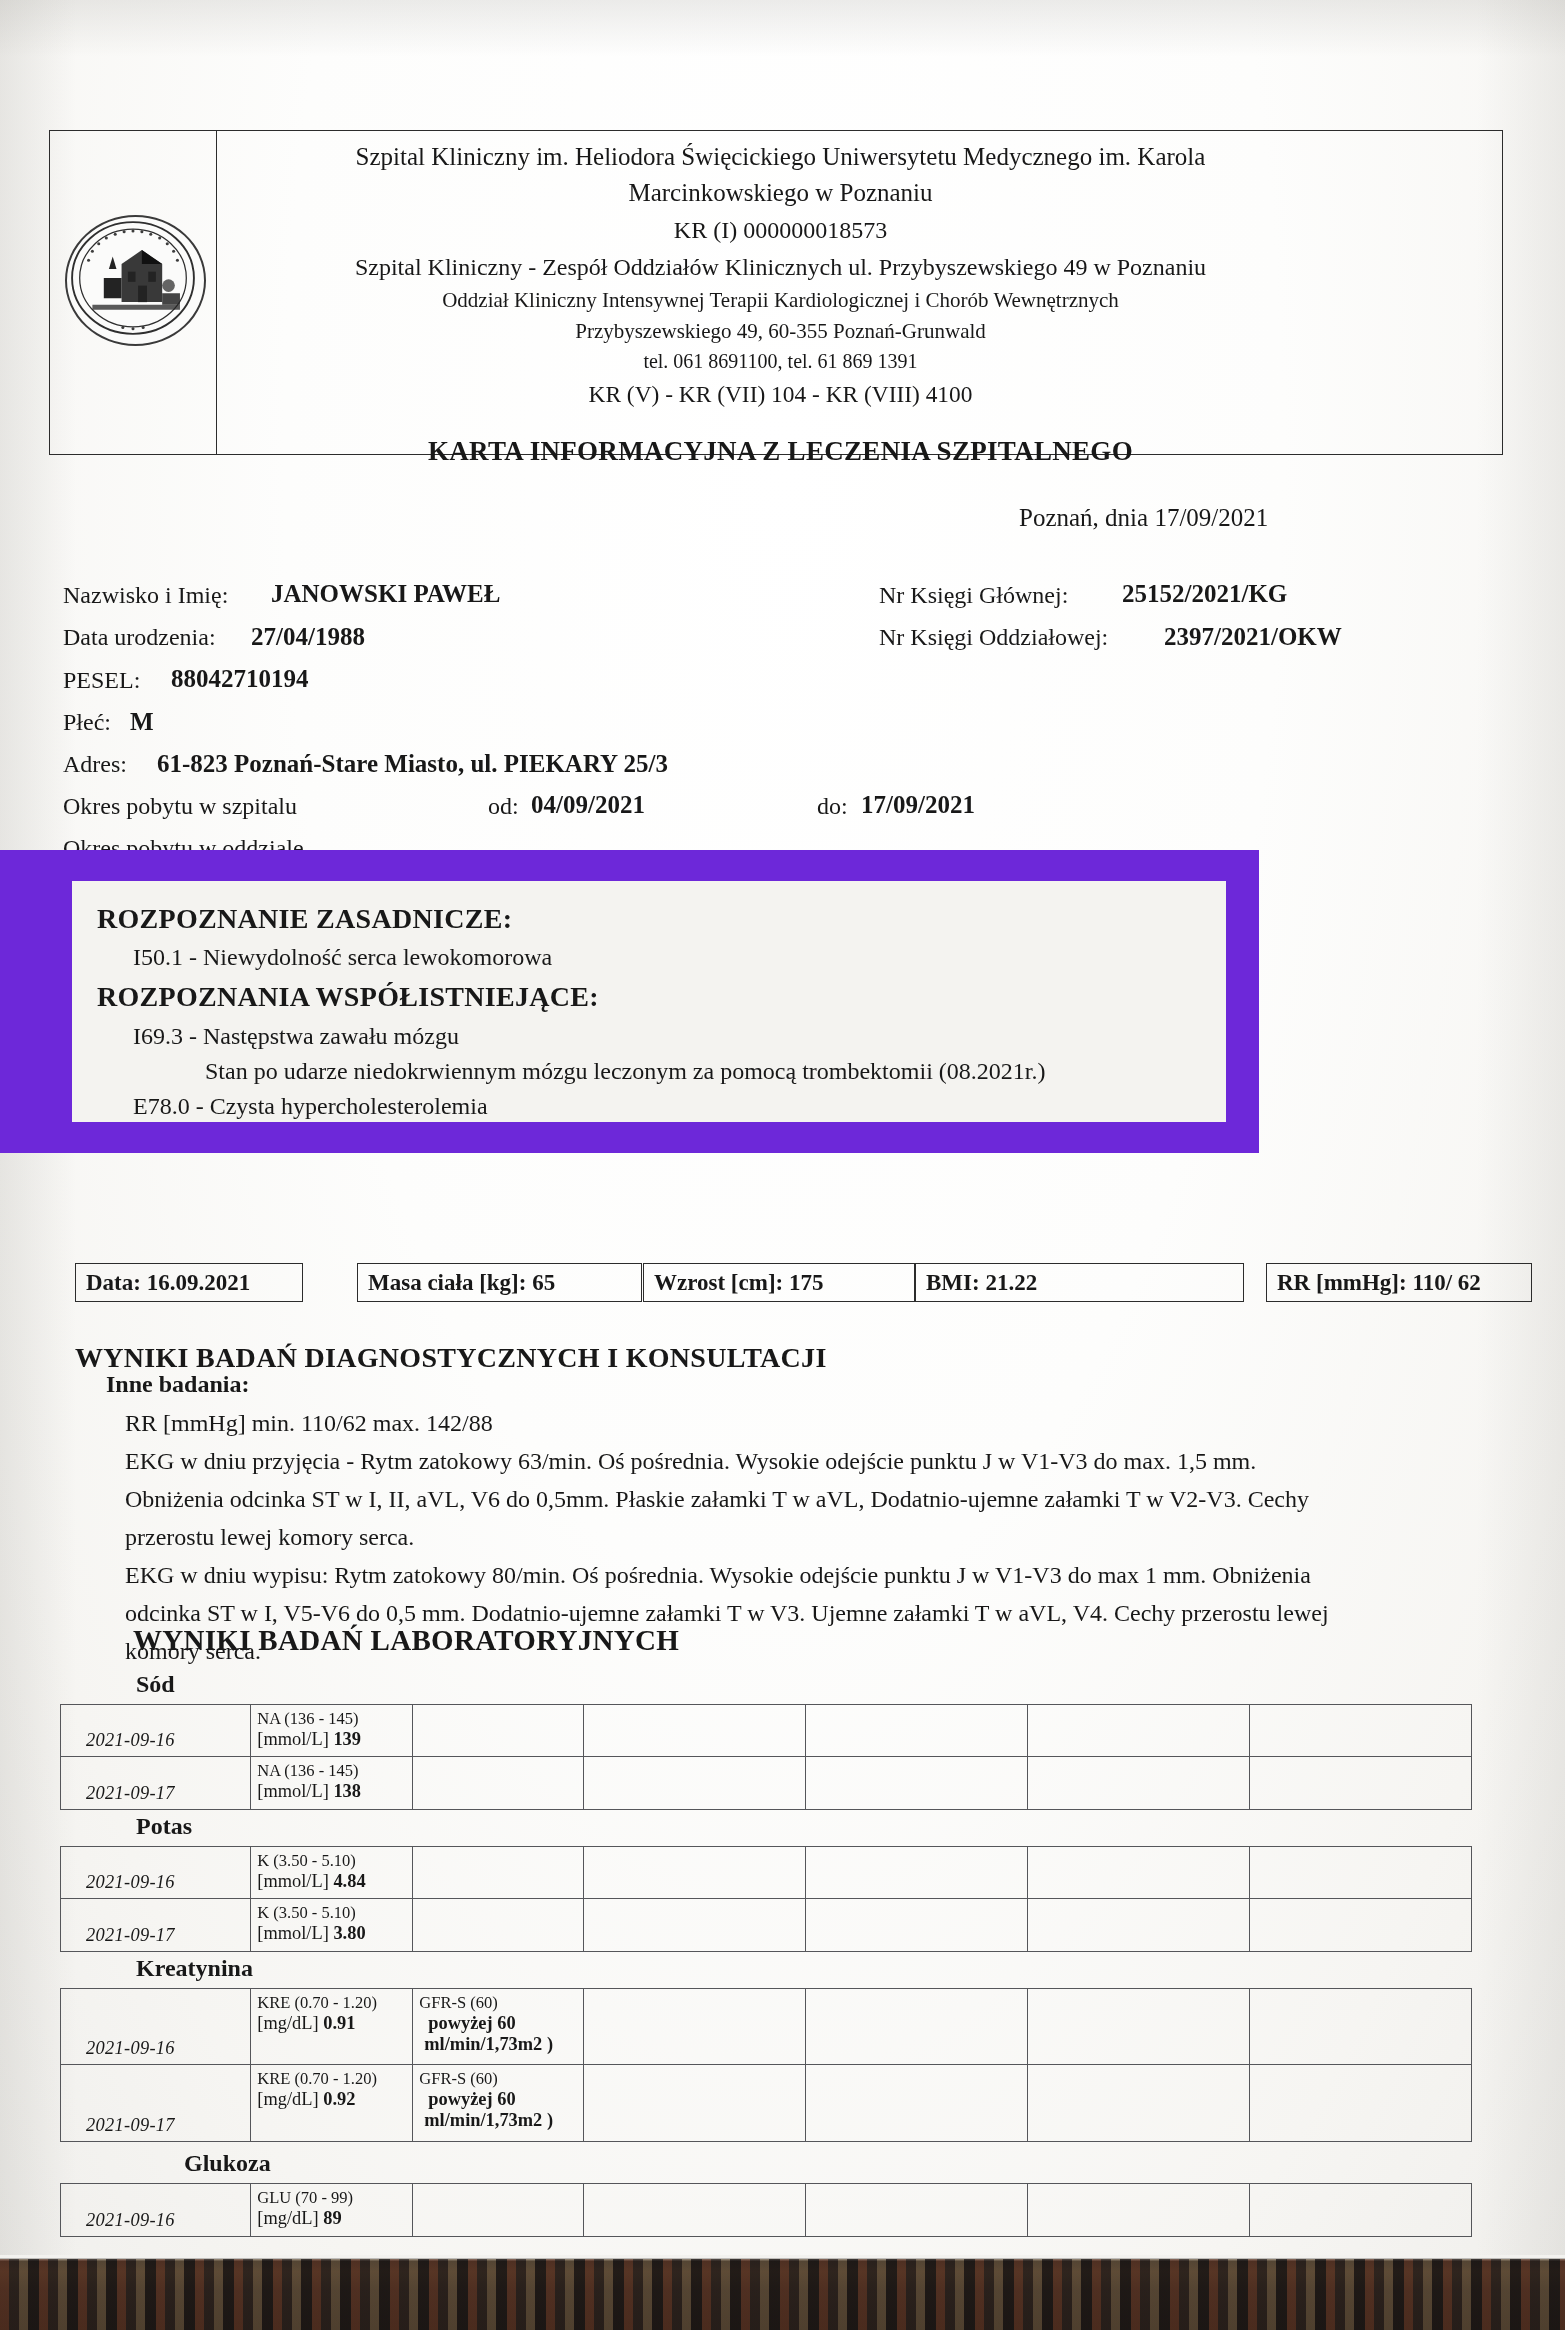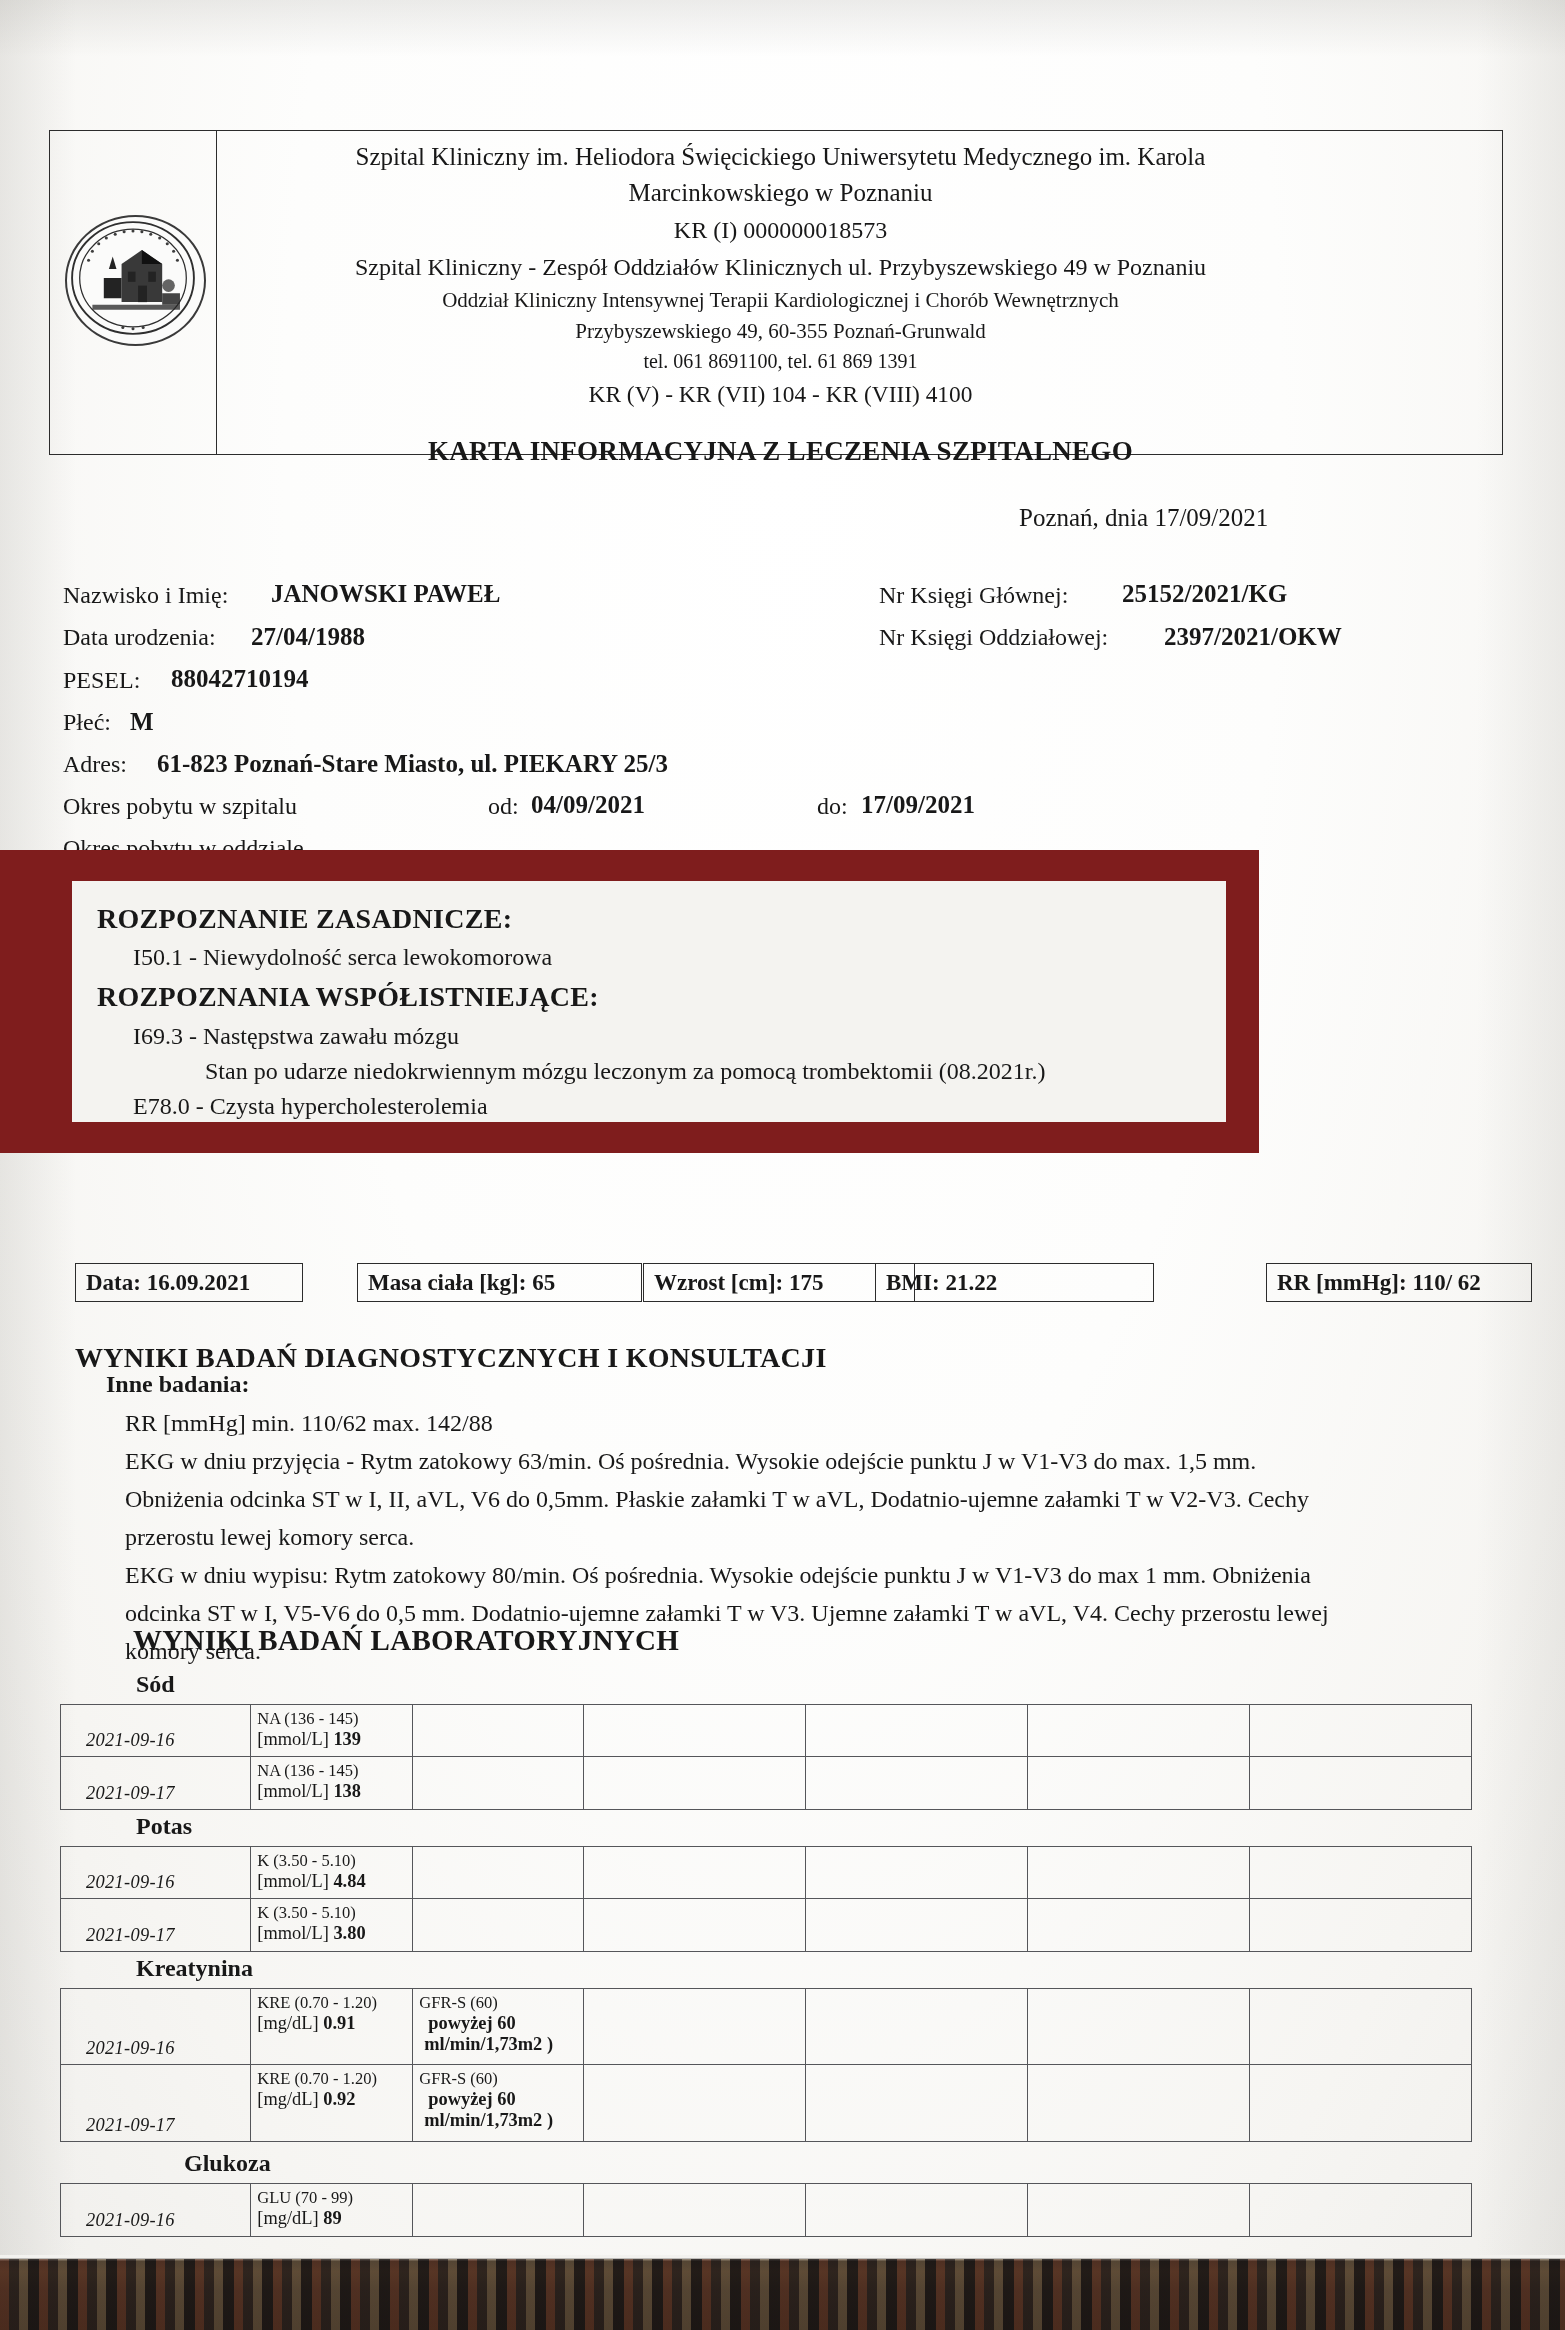--- a/index.html
+++ b/index.html
@@ -150,21 +150,21 @@
   }
   .unit-line  { font-size: 16.5px; }
   .val-line   { font-size: 18.4px; }
   .val-line .b { font-weight: bold; }
 
   
   .hl-box {
     position: absolute;
     left: 0px; top: 850px;
     width: 1259px; height: 303px;
-    background: #7f1d1d;
+    background: #6d28d9;
     box-sizing: border-box;
   }
   .hl-inner {
     position: absolute;
     left: 72px; top: 31px;
     width: 1154px; height: 241px;
     background: #f4f3f0;
     box-sizing: border-box;
   }
 
@@ -281,21 +281,21 @@
       <div class="t" style="left:61px; top:143px; font-size:24px;">I69.3 - Następstwa zawału mózgu</div>
       <div class="t" style="left:133px; top:178px; font-size:24px;">Stan po udarze niedokrwiennym mózgu leczonym za pomocą trombektomii (08.2021r.)</div>
       <div class="t" style="left:61px; top:213px; font-size:24px;">E78.0 - Czysta hypercholesterolemia</div>
     </div>
   </div>
 
   <div class="vitals">
     <div class="vcell" style="left:0px;    width:228px;">Data: 16.09.2021</div>
     <div class="vcell" style="left:282px;  width:285px;">Masa ciała [kg]: 65</div>
     <div class="vcell" style="left:568px;  width:272px;">Wzrost [cm]: 175</div>
-    <div class="vcell" style="left:800px; width:279px;">BMI: 21.22</div>
+    <div class="vcell" style="left:840px; width:329px;">BMI: 21.22</div>
     <div class="vcell" style="left:1191px; width:266px;">RR [mmHg]: 110/ 62</div>
   </div>
 
   <div class="t b" style="left:75px; top:1329px; font-size:28px; letter-spacing:0.3px;margin-top:14px;">WYNIKI BADAŃ DIAGNOSTYCZNYCH I KONSULTACJI</div>
   <div class="t b" style="left:106px; top:1372px; font-size:24px;">Inne badania:</div>
 
   <div class="t" style="left:125px; top:1411px; font-size:24px;">RR [mmHg] min. 110/62 max. 142/88</div>
   <div class="t" style="left:125px; top:1449px; font-size:24px;">EKG w dniu przyjęcia - Rytm zatokowy 63/min. Oś pośrednia. Wysokie odejście punktu J w V1-V3 do max. 1,5 mm.</div>
   <div class="t" style="left:125px; top:1487px; font-size:24px;">Obniżenia odcinka ST w I, II, aVL, V6 do 0,5mm. Płaskie załamki T w aVL, Dodatnio-ujemne załamki T w V2-V3.  Cechy</div>
   <div class="t" style="left:125px; top:1525px; font-size:24px;">przerostu lewej komory serca.</div>

